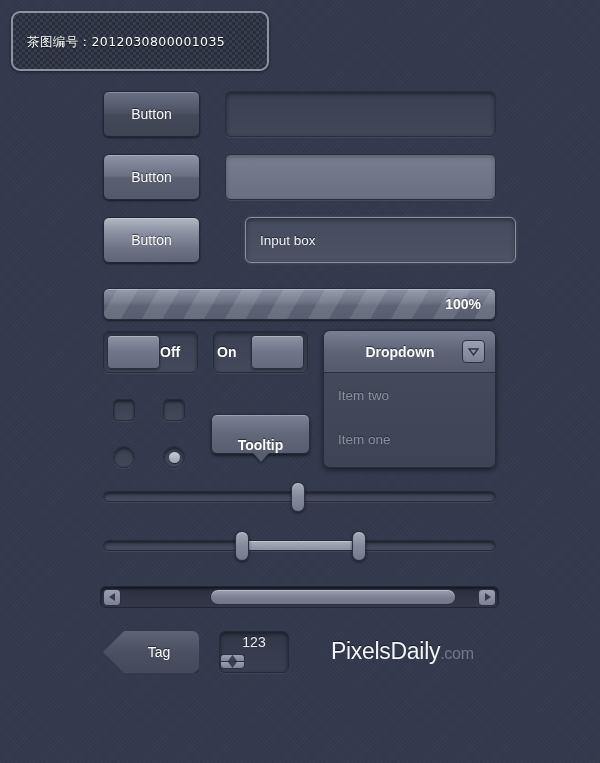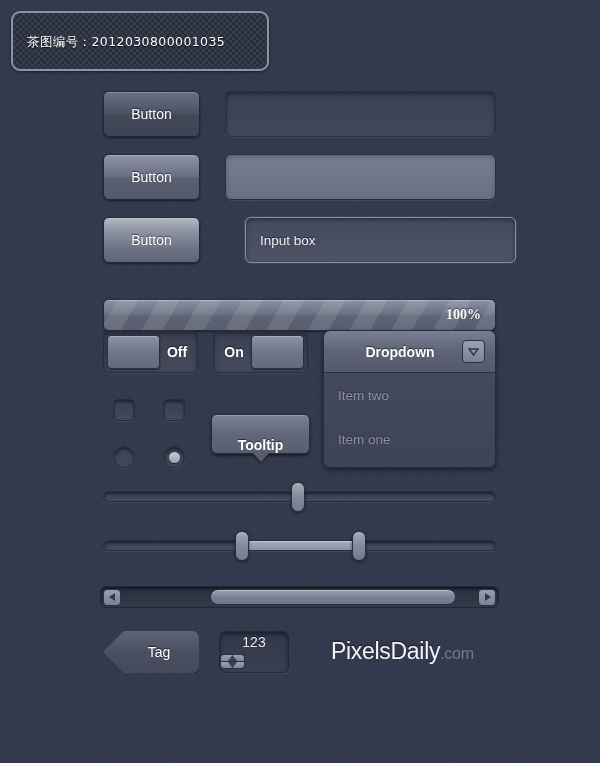--- a/index.html
+++ b/index.html
@@ -100,35 +100,34 @@
     background: linear-gradient(180deg, #454b5e 0%, #4d5365 100%);
     border: 1px solid #8a90a0;
     box-shadow: inset 0 2px 4px rgba(0,0,0,.4), 0 0 3px rgba(170,180,200,.25);
     color: #f0f2f6;
     text-shadow: 0 -1px 1px rgba(0,0,0,.6);
   }
 
   
   .progress {
     position: absolute;
-    left: 103px; top: 299px;
+    left: 103px; top: 288px;
     width: 393px; height: 32px;
     border-radius: 6px;
     border: 1px solid #272c3c;
     background:
       repeating-linear-gradient(-60deg,
         rgba(255,255,255,.10) 0 18px,
         rgba(255,255,255,0) 18px 36px),
       linear-gradient(180deg, #8b91a2 0%, #6c7284 45%, #5d6375 55%, #585e70 100%);
     box-shadow: inset 0 1px 0 rgba(255,255,255,.3), 0 1px 2px rgba(0,0,0,.5);
     display: flex;
     align-items: center;
     justify-content: flex-end;
     padding-right: 14px;
-    font-family: Liberation Serif, serif;
   }
   .progress-label {
     color: #fff;
     font-size: 14px;
     font-weight: bold;
     text-shadow: 0 -1px 1px rgba(0,0,0,.55);
   }
 
   
   .toggle {
@@ -145,21 +144,21 @@
   }
   .toggle-knob {
     width: 53px; height: 100%;
     border-radius: 4px;
     background: linear-gradient(180deg, #8d93a4 0%, #70768a 50%, #646a7c 100%);
     border: 1px solid #2b3040;
     box-shadow: inset 0 1px 0 rgba(255,255,255,.3), 0 1px 2px rgba(0,0,0,.45);
   }
   .toggle-label {
     flex: 1;
-    text-align: center;
+    text-align: left;
     color: #fff;
     font-size: 14px;
     font-weight: bold;
     text-shadow: 0 -1px 1px rgba(0,0,0,.6);
   }
 
   
   .checkbox {
     position: absolute;
     width: 22px; height: 22px;

